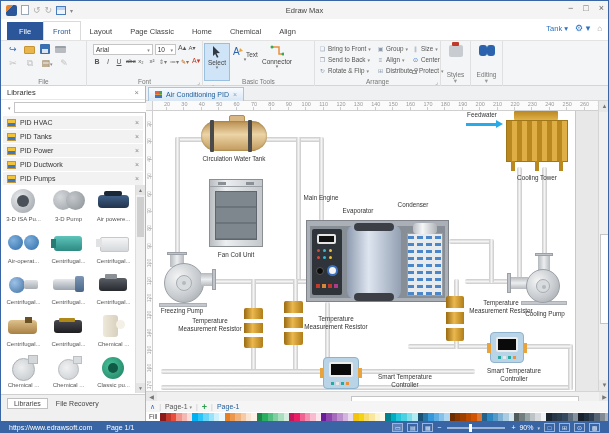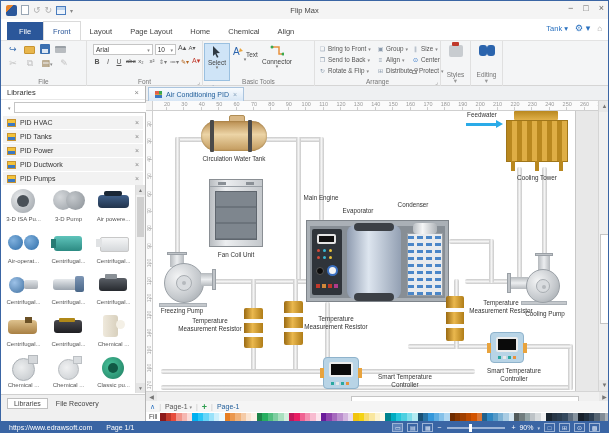--- a/index.html
+++ b/index.html
@@ -214,33 +214,33 @@
 
   <div class="titlebar">
     <div class="qa">
       <span class="logo"></span>
       <span class="newdoc"></span>
       <span class="glyph">↺</span>
       <span class="glyph">↻</span>
       <span class="winicon"></span>
       <span class="caret">▾</span>
     </div>
-    <div class="title-text">Flip Max</div>
+    <div class="title-text">Edraw Max</div>
     <div class="winbtns">
       <span>−</span>
       <span>□</span>
       <span>×</span>
     </div>
   </div>
 
   <div class="menubar">
     <span class="mtab file">File</span>
     <span class="mtab active">Front</span>
     <span class="mtab">Layout</span>
-    <span class="mtab">Page Layout</span>
+    <span class="mtab">Page Classic</span>
     <span class="mtab">Home</span>
     <span class="mtab">Chemical</span>
     <span class="mtab">Align</span>
   </div>
   <div class="menu-right">
     <span><span>Tank</span> ▾</span>
     <span class="gear">⚙ ▾</span>
     <span class="home-glyph">⌂</span>
   </div>
 

